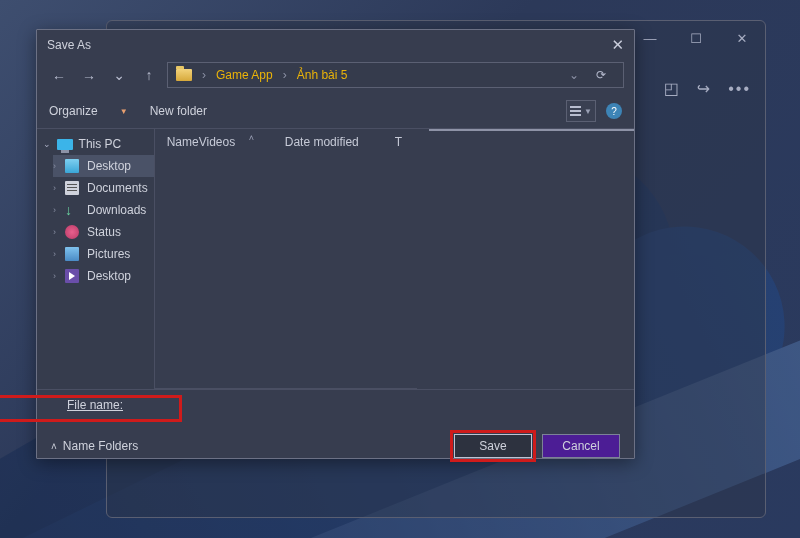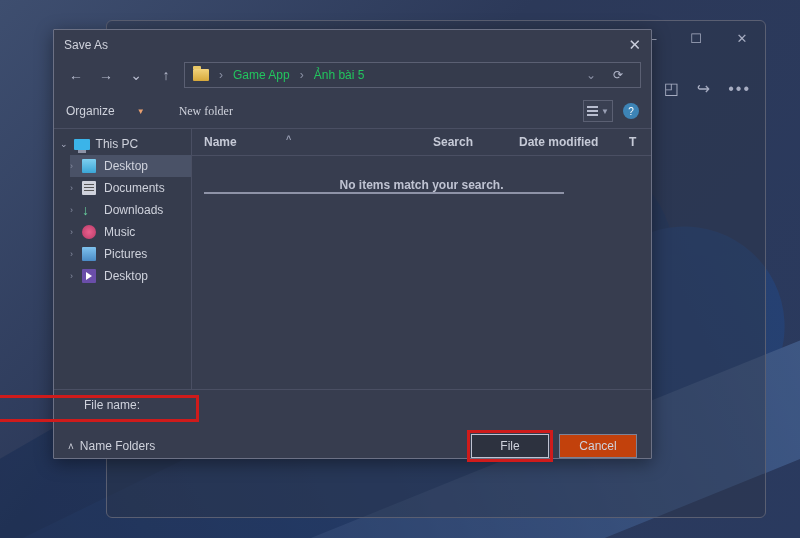--- a/index.html
+++ b/index.html
@@ -21,45 +21,45 @@
     background:rgba(46,52,71,0.4); border:1px solid #5a5f72; border-radius:6px;
   }
   .app-ctl { position:absolute; right:0; top:0; display:flex; }
   .app-ctl span { width:46px; height:34px; display:flex; align-items:center; justify-content:center; font-size:13px; color:#a7adc2; }
   .app-toolbar { position:absolute; right:14px; top:58px; display:flex; gap:18px; align-items:center; color:#a7adc2; }
   .app-toolbar span { font-size:16px; }
   .dots { letter-spacing:2px; }
 
   
   .dialog {
-    position:absolute; left:53px; top:29px; width:599px; height:430px;
+    position:absolute; left:36px; top:29px; width:599px; height:430px;
     background:#373d4f; border:1px solid #6c7185; border-radius:1px;
     display:flex; flex-direction:column; font-size:12px; color:#cfd2dc;
     box-shadow:0 4px 18px rgba(0,0,0,0.4);
   }
   .titlebar { height:30px; display:flex; align-items:center; padding:0 10px; justify-content:space-between; }
   .titlebar .title { font-size:12px; }
   .titlebar .close { font-size:15px; color:#c9cddb; cursor:pointer; }
 
   .navrow { display:flex; align-items:center; gap:6px; padding:2px 10px 8px 10px; }
   .navbtn { width:24px; height:24px; display:flex; align-items:center; justify-content:center; color:#b8bdcf; font-size:14px; cursor:pointer; }
   .pathbox { flex:1; height:26px; border:1px solid #5b6073; display:flex; align-items:center; padding:0 8px; gap:8px; background:#353b4c; }
   .folder-ico { width:16px; height:12px; background:linear-gradient(#f2d27a,#d7a93b); border-radius:1px; position:relative; }
   .folder-ico:before { content:""; position:absolute; left:0; top:-3px; width:8px; height:3px; background:#e8c766; border-radius:1px 1px 0 0;}
-  .crumb { color:#22c55e; }
+  .crumb { color:#eab308; }
   .crumb.sep{ color:#8a90a4; margin:0 2px;}
   .pathbox .chev { margin-left:auto; color:#8a90a4; }
   .refresh { width:28px; display:flex; align-items:center; justify-content:center; color:#b0b5c8; }
   .searchbox { width:170px; height:26px; border:1px solid #5b6073; display:flex; align-items:center; padding:0 8px; color:#8a90a4; background:#353b4c; justify-content:space-between;}
   .searchbox span.mag { font-size:12px;}
 
   .toolbar2 { display:flex; align-items:center; padding:4px 12px 6px 12px; }
   .organize { display:flex; align-items:center; gap:22px; cursor:pointer; }
   .organize .drop { font-size:8px; color:#e89f6f; }
-  .newfolder { margin-left:34px; cursor:pointer;font-family:Liberation Serif, serif; }
+  .newfolder { margin-left:22px; cursor:pointer; }
   .rightctls { margin-left:auto; display:flex; align-items:center; gap:10px; }
   .viewbtn { width:30px; height:22px; border:1px solid #5b6073; display:flex; align-items:center; justify-content:center; gap:3px; background:#3a4052; }
   .viewbtn .bars { display:flex; flex-direction:column; gap:2px; }
   .viewbtn .bars i { width:11px; height:2px; background:#b8bdcf; display:block;}
   .viewbtn .dd { font-size:8px; color:#9aa0b5;}
   .help { width:16px; height:16px; border-radius:50%; background:#3d84b6; color:#fff; display:flex; align-items:center; justify-content:center; font-size:10px; }
 
   .body { flex:1; display:flex; border-top:1px solid #4a4f63; overflow:hidden; }
   .sidebar { width:138px; background:#363c4d; border-right:1px solid #4a4f63; padding-top:4px; }
   .tree-root { display:flex; align-items:center; gap:6px; padding:4px 6px; }
@@ -74,44 +74,44 @@
   .ico-desktop { background:linear-gradient(#7ecff0,#3aa6d7); border-radius:1px;}
   .ico-doc { background:#cfd2dc; border-radius:1px; position:relative;}
   .ico-doc:after{content:"";position:absolute;left:2px;top:3px;width:10px;height:1px;background:#555;box-shadow:0 3px #555,0 6px #555;}
   .ico-down { background:none; }
   .ico-down:before{content:"↓";color:#68cf9e;font-size:14px;line-height:14px;}
   .ico-music { width:14px;height:14px;border-radius:50%;background:radial-gradient(circle,#e8608d,#b93a67);}
   .ico-pic { background:linear-gradient(#7fc2ee,#4a8bc5); border-radius:1px;}
   .ico-vid { background:#6a4ea9; border-radius:1px; position:relative;}
   .ico-vid:after{content:"";position:absolute;left:4px;top:3px;border-left:6px solid #fff;border-top:4px solid transparent;border-bottom:4px solid transparent;}
 
-  .listpane { flex:1; display:flex; flex-direction:column;font-weight:bold; }
+  .listpane { flex:1; display:flex; flex-direction:row; }
   .colheads { display:flex; padding:6px 12px; border-bottom:1px solid #4a4f63; color:#c6cad7; }
   .col-name { flex:1.6; position:relative;}
   .col-name .sort { position:absolute; left:82px; top:-2px; font-size:9px; color:#9aa0b5;}
   .col-status { width:86px; }
   .col-date { width:110px; }
   .col-t { width:10px; }
   .empty { text-align:center; color:#bfc3d2; margin-top:22px; }
   .hscroll { margin-top:auto; height:2px; background:#8e93a7; margin:0 12px 4px 12px; width:360px;}
 
   .bottom { border-top:1px solid #4a4f63; padding:8px 14px 10px 14px; display:flex; flex-direction:column; gap:6px; }
   .fieldrow { display:flex; align-items:center; gap:6px; }
   .fieldlabel { width:72px; text-align:right; }
   .textfield { flex:1; height:22px; border:1px solid #68708a; background:#2f3444; color:#e6e8ef; padding:0 6px; font-size:12px; position:relative;}
   .textfield.dd:after { content:"⌄"; position:absolute; right:6px; top:2px; color:#9aa0b5; }
   .caret-ins { display:inline-block; width:1px; height:13px; background:#e6e8ef; vertical-align:middle; margin-left:1px;}
-  .filename-wrap { position:relative;}
+  .filename-wrap { position:relative;text-decoration:underline;}
   .filename-wrap .short-outline { position:absolute; left:-77px; top:-3px; width:208px; height:27px; border:3px solid #cf1b1b; pointer-events:none;}
 
   .actionrow { display:flex; align-items:center; padding:12px 14px 0px 14px; }
   .hidefold { display:flex; align-items:center; gap:6px; cursor:pointer; }
   .hidefold .car { font-size:10px; }
   .actions { margin-left:auto; display:flex; gap:10px; }
-  .btn { width:78px; height:24px; display:flex; align-items:center; justify-content:center; border:1px solid #7c8297; background:#c2410c; cursor:pointer; }
+  .btn { width:78px; height:24px; display:flex; align-items:center; justify-content:center; border:1px solid #7c8297; background:#4c1d95; cursor:pointer; }
   .btn.save { background:#2d323f; border:1px solid #bfc3d2; }
   .save-wrap { position:relative; }
   .save-wrap .outline { position:absolute; left:-4px; top:-4px; right:-4px; bottom:-4px; border:3px solid #cf1b1b; pointer-events:none;}
 </style>
 </head>
 <body>
 
 <div class="bg-swirl">
   <div class="s1"></div>
     <div class="s2"></div>
@@ -192,64 +192,63 @@
           <span>Documents</span>
         </div>
         <div class="tree-item">
           <span class="caret">›</span>
           <span class="ico ico-down"></span>
           <span>Downloads</span>
         </div>
         <div class="tree-item">
           <span class="caret">›</span>
           <span class="ico ico-music"></span>
-          <span>Music</span>
+          <span>Status</span>
         </div>
         <div class="tree-item">
           <span class="caret">›</span>
           <span class="ico ico-pic"></span>
           <span>Pictures</span>
         </div>
         <div class="tree-item">
           <span class="caret">›</span>
           <span class="ico ico-vid"></span>
           <span>Desktop</span>
         </div>
       </div>
     </div>
 
     <div class="listpane">
       <div class="colheads">
         <span class="col-name">
           <span>Name</span>
           <span class="sort">˄</span>
         </span>
-        <span class="col-status">Search</span>
+        <span class="col-status">Videos</span>
         <span class="col-date">Date modified</span>
         <span class="col-t">T</span>
       </div>
-      <div class="empty">No items match your search.</div>
       <div class="hscroll"></div>
     </div>
   </div>
 
   <div class="bottom">
     <div class="fieldrow filename-wrap">
       <span class="fieldlabel">File name:</span>
       <div class="short-outline"></div>
     </div>
   </div>
 
   <div class="actionrow">
     <span class="hidefold">
       <span class="car">˄</span>
       <span>Name Folders</span>
     </span>
     <div class="actions">
       <div class="save-wrap">
-        <div class="btn save">File</div>
+        <div class="btn save">Save</div>
         <div class="outline"></div>
       </div>
       <div class="btn">Cancel</div>
     </div>
   </div>
 
 </div>
 
 </body></html>

